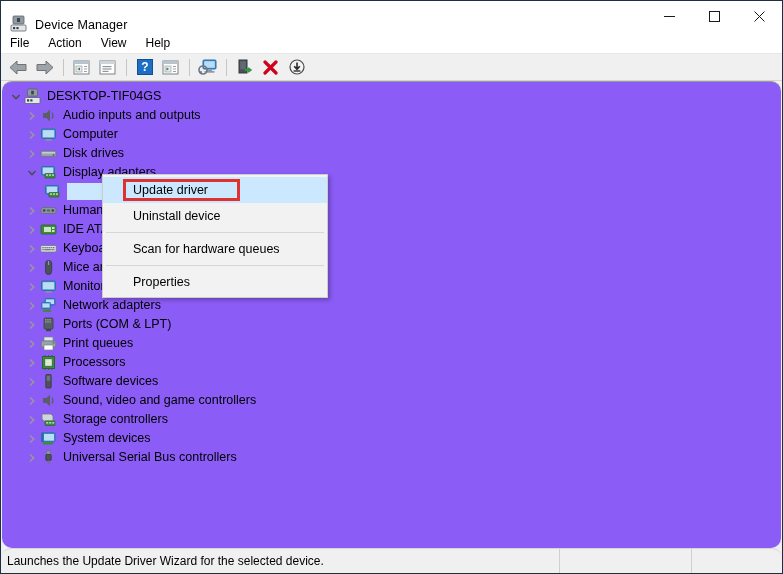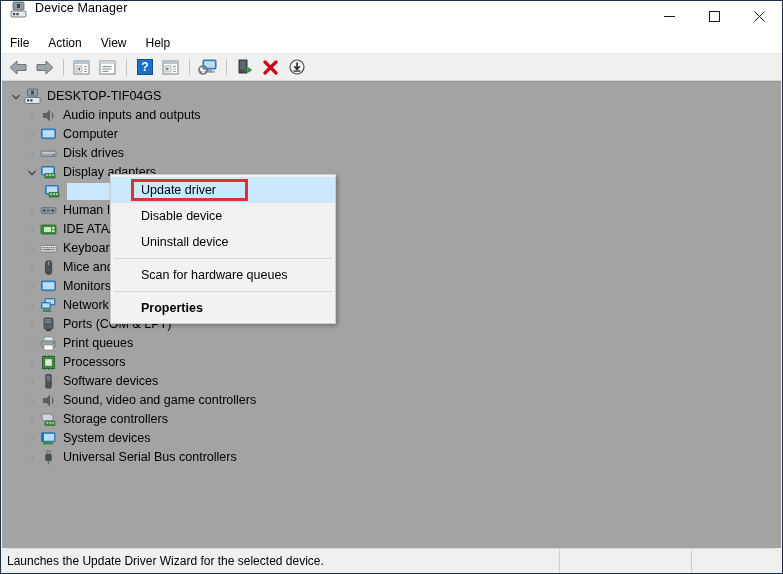--- a/index.html
+++ b/index.html
@@ -18,21 +18,21 @@
     border: 1px solid #1b3045;
     display: flex;
     flex-direction: column;
   }
   
   #titlebar {
     height: 31px;
     min-height: 31px;
     background: #ffffff;
     display: flex;
-    align-items: flex-start;
+    align-items: flex-end;
     position: relative;
   }
   #app-icon {
     width: 17px; height: 17px;
     margin-left: 9px; margin-right: 8px;
     position: relative;
     flex: 0 0 auto;
   }
   #title-text {
     font-size: 12.5px;
@@ -80,25 +80,26 @@
     position: relative;
   }
   .tb-sep {
     width: 1px; height: 17px;
     background: #c5c5c5;
     margin: 0 5px;
   }
   
   #content {
     flex: 1 1 auto;
-    background: #a3a3a3;
+    background: #8b5cf6;
     position: relative;
     border-top: 1px solid #9a9a9a;
     overflow: hidden;
     margin: 0 1px;
+    border-radius: 10px;
   }
   #tree {
     padding: 5px 0 0 0;
     position: relative;
   }
   .node {
     height: 19px;
     display: flex;
     align-items: center;
     font-size: 12.5px;
@@ -121,39 +122,39 @@
     flex: 0 0 auto;
     position: relative;
   }
   .node-label { line-height: 17px; }
   .lvl0 { padding-left: 6px; }
   .lvl1 { padding-left: 22px; }
   .lvl2 { padding-left: 42px; }
   
   #ctxmenu {
     position: absolute;
-    left: 108px; top: 92px;
+    left: 100px; top: 92px;
     width: 226px;
     background: #f2f2f2;
     border: 1px solid #cdcdcd;
     box-shadow: 2px 2px 4px rgba(0,0,0,.28);
     padding: 2px 0;
     z-index: 40;
   }
   .ctx-item {
     height: 26px;
     display: flex;
     align-items: center;
     padding-left: 30px;
     font-size: 12.5px;
     color: #000;
     position: relative;
   }
   .ctx-item.highlight { background: #cce8ff; }
-  .ctx-item.bold { font-weight: bold; }
+  .ctx-item.bold { font-weight: normal; }
   .ctx-sep {
     height: 1px;
     background: #d6d6d6;
     margin: 3px 3px 3px 3px;
   }
   #redbox {
     position: absolute;
     left: 20px; top: 2px;
     width: 117px; height: 22px;
     border: 3px solid #e03131;
@@ -662,23 +663,20 @@
       </div>
 
     </div>
 
     <div id="ctxmenu">
       <div class="ctx-item highlight">
         <span>Update driver</span>
         <div id="redbox"></div>
       </div>
       <div class="ctx-item">
-        <span>Disable device</span>
-      </div>
-      <div class="ctx-item">
         <span>Uninstall device</span>
       </div>
       <div class="ctx-sep"></div>
       <div class="ctx-item">
         <span>Scan for hardware queues</span>
       </div>
       <div class="ctx-sep"></div>
       <div class="ctx-item bold">
         <span>Properties</span>
       </div>

